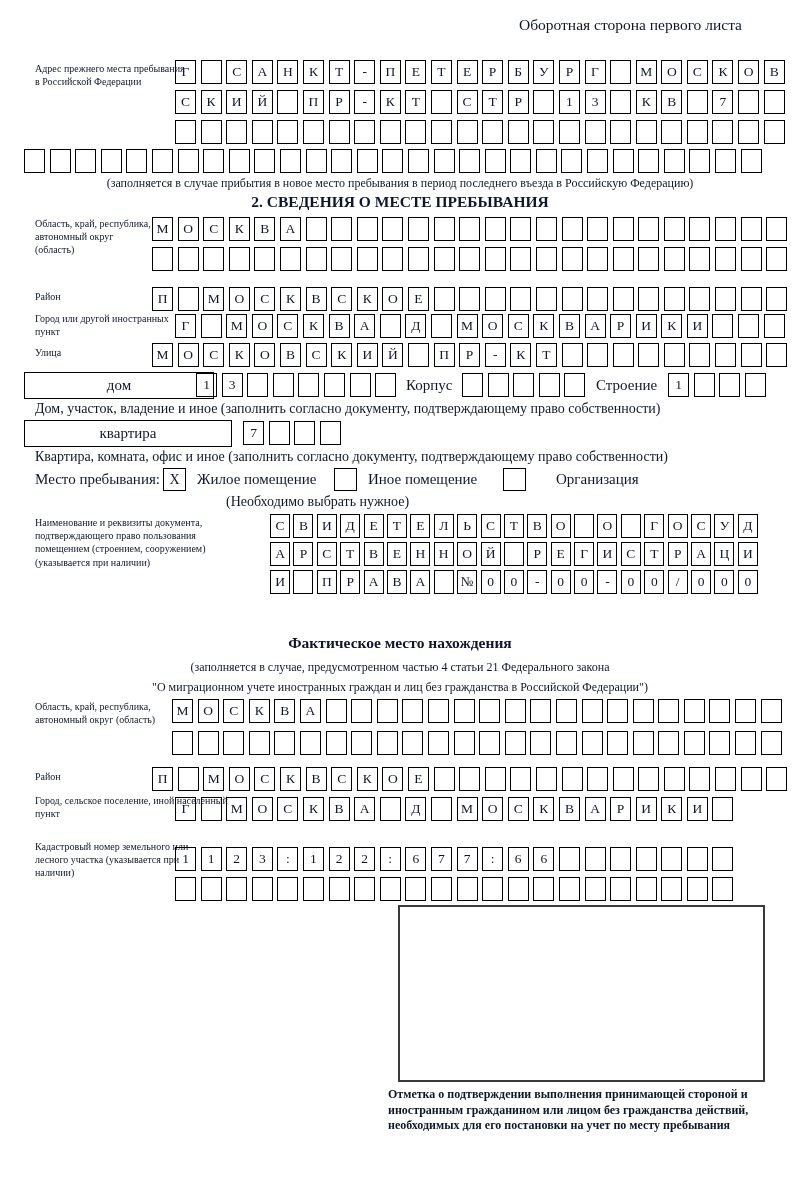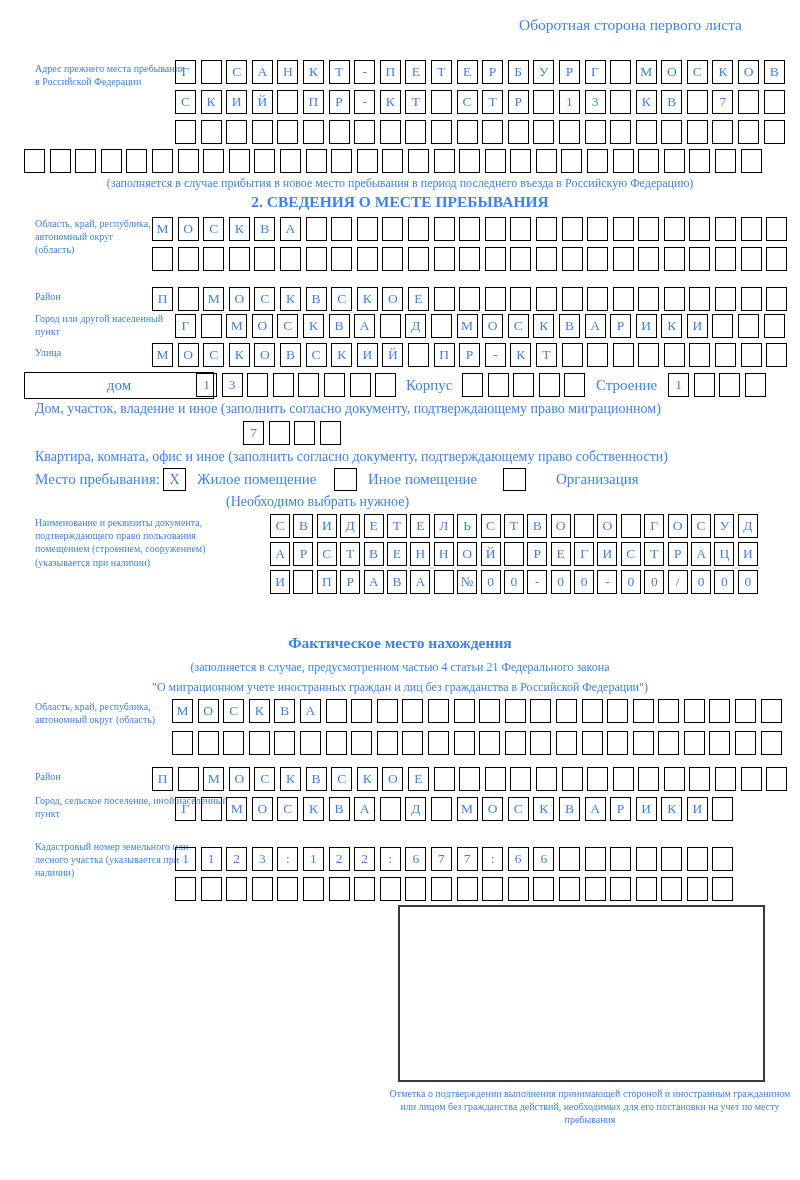--- a/index.html
+++ b/index.html
@@ -1,18 +1,18 @@
 <!DOCTYPE html>
 <html><head>
 <meta charset="utf-8">
 <style>
   html,body{margin:0;padding:0;background:#e8e8e8;}
   .page{
     position:relative;width:800px;height:1180px;margin:0 auto;background:#ffffff;
-    font-family:"Liberation Serif","DejaVu Serif",serif;color:#3b82f6;overflow:hidden;
+    font-family:"Liberation Serif","DejaVu Serif",serif;color:#0f172a;overflow:hidden;
   }
   .abs{position:absolute;}
   .hdr-note{font-size:15.5px;}
   .lbl{font-size:10px;line-height:1.32;}
   .cap{font-size:14px;}
   .note{font-size:12px;text-align:center;width:100%;}
   .sec-title{font-size:15.5px;font-weight:bold;text-align:center;width:100%;}
   .cellrow{display:flex;}
   .cell{
     box-sizing:border-box;width:21px;height:24px;margin-right:4.6px;
@@ -23,21 +23,21 @@
   .labelbox{
     box-sizing:border-box;border:1.6px solid #000;display:flex;align-items:center;justify-content:center;
     font-size:15px;height:27px;
   }
   .chk{
     box-sizing:border-box;width:23px;height:23px;border:1.6px solid #000;
     display:flex;align-items:center;justify-content:center;font-size:14px;
   }
   .inline-lbl{font-size:15px;}
   .stamp-box{box-sizing:border-box;border:2px solid #3a3a3a;background:#fff;}
-  .stamp-cap{font-size:10px;text-align:center;line-height:1.3;}
+  .stamp-cap{font-size:12px;text-align:left;line-height:1.3;font-weight:bold;}
 </style>
 </head>
 <body>
 
 <div class="page">
 
   <div class="abs hdr-note" style="top:16px;right:58px;">Оборотная сторона первого листа</div>
 
   <div class="abs lbl" style="left:35px;top:62px;width:150px;">Адрес прежнего места пребывания в Российской Федерации</div>
   <div class="abs cellrow" style="left:175px;top:60px;">
@@ -231,21 +231,21 @@
       <div class="cell"></div>
       <div class="cell"></div>
       <div class="cell"></div>
       <div class="cell"></div>
       <div class="cell"></div>
       <div class="cell"></div>
       <div class="cell"></div>
       <div class="cell"></div>
     </div>
 
-  <div class="abs lbl" style="left:35px;top:312px;width:152px;">Город или другой населенный пункт</div>
+  <div class="abs lbl" style="left:35px;top:312px;width:152px;">Город или другой иностранных пункт</div>
   <div class="abs cellrow" style="left:175px;top:314px;">
       <div class="cell">Г</div>
       <div class="cell"></div>
       <div class="cell">М</div>
       <div class="cell">О</div>
       <div class="cell">С</div>
       <div class="cell">К</div>
       <div class="cell">В</div>
       <div class="cell">А</div>
       <div class="cell"></div>
@@ -314,22 +314,23 @@
       <div class="cell"></div>
       <div class="cell"></div>
     </div>
   <div class="abs inline-lbl" style="left:596px;top:377px;">Строение</div>
   <div class="abs cellrow" style="left:668px;top:373px;">
       <div class="cell">1</div>
       <div class="cell"></div>
       <div class="cell"></div>
       <div class="cell"></div>
     </div>
-  <div class="abs cap" style="left:35px;top:401px;">Дом, участок, владение и иное (заполнить согласно документу, подтверждающему право миграционном)</div>
-
+  <div class="abs cap" style="left:35px;top:401px;">Дом, участок, владение и иное (заполнить согласно документу, подтверждающему право собственности)</div>
+
+  <div class="abs labelbox" style="left:24px;top:420px;width:208px;">квартира</div>
   <div class="abs cellrow" style="left:243px;top:421px;">
       <div class="cell">7</div>
       <div class="cell"></div>
       <div class="cell"></div>
       <div class="cell"></div>
     </div>
   <div class="abs cap" style="left:35px;top:449px;">Квартира, комната, офис и иное (заполнить согласно документу, подтверждающему право собственности)</div>
 
   <div class="abs inline-lbl" style="left:35px;top:471px;">Место пребывания:</div>
   <div class="abs chk" style="left:163px;top:468px;">X</div>

